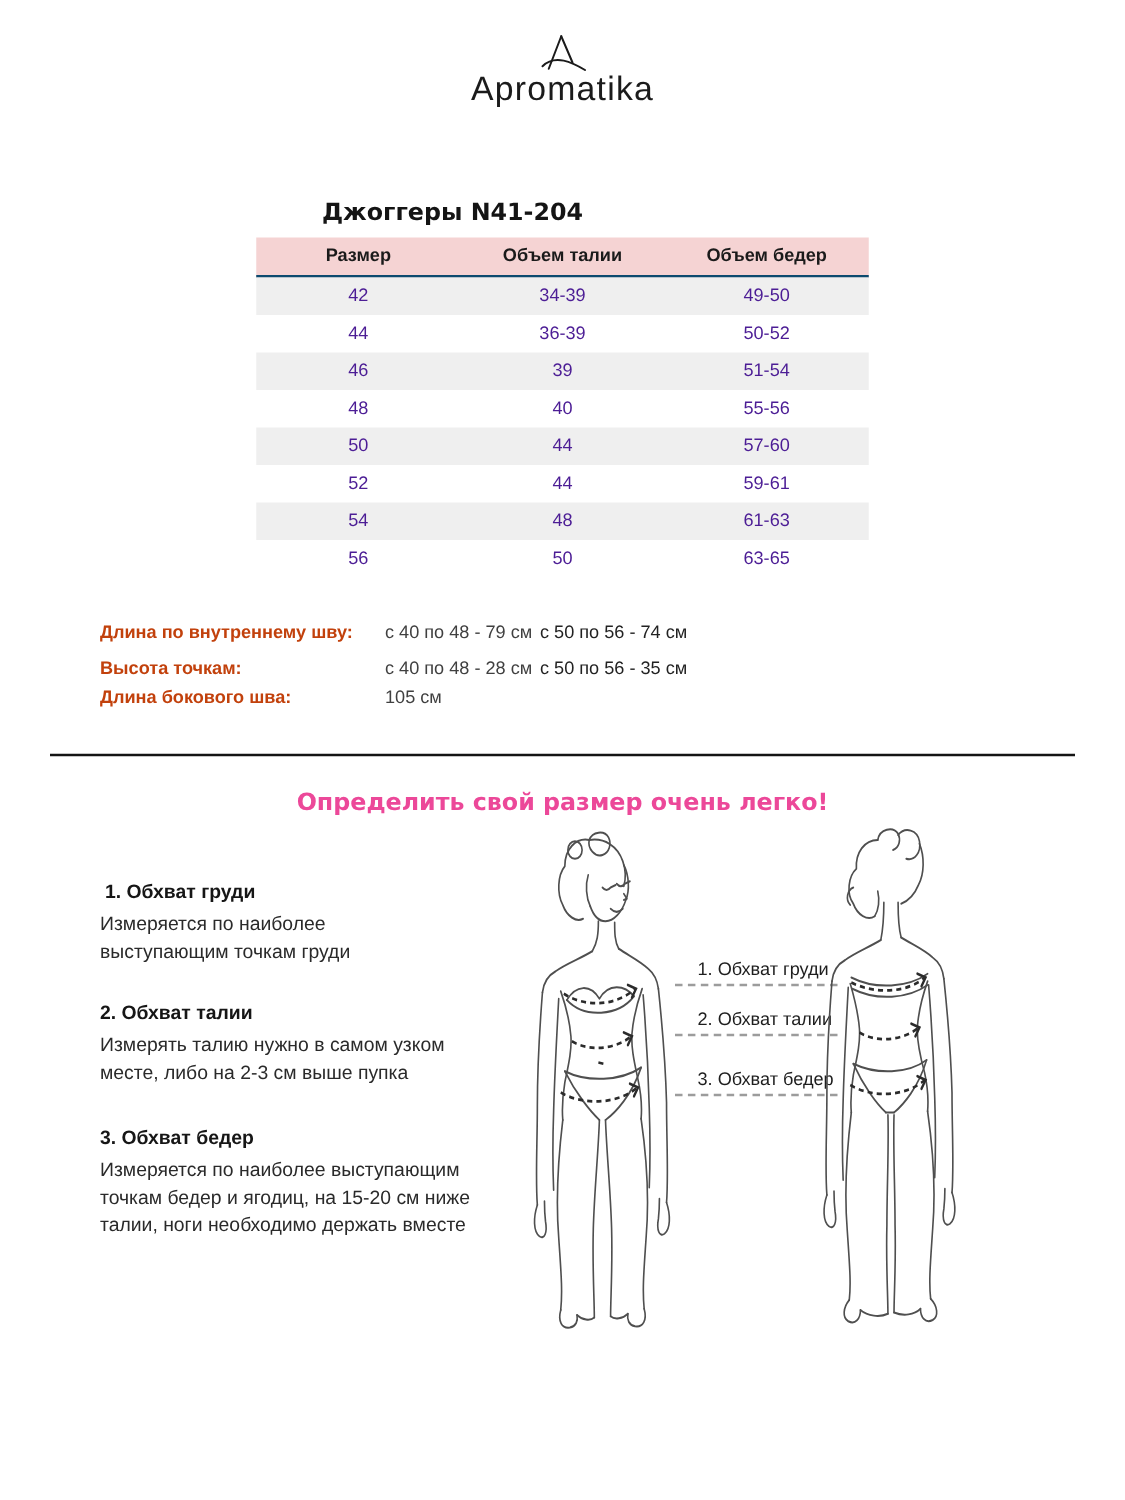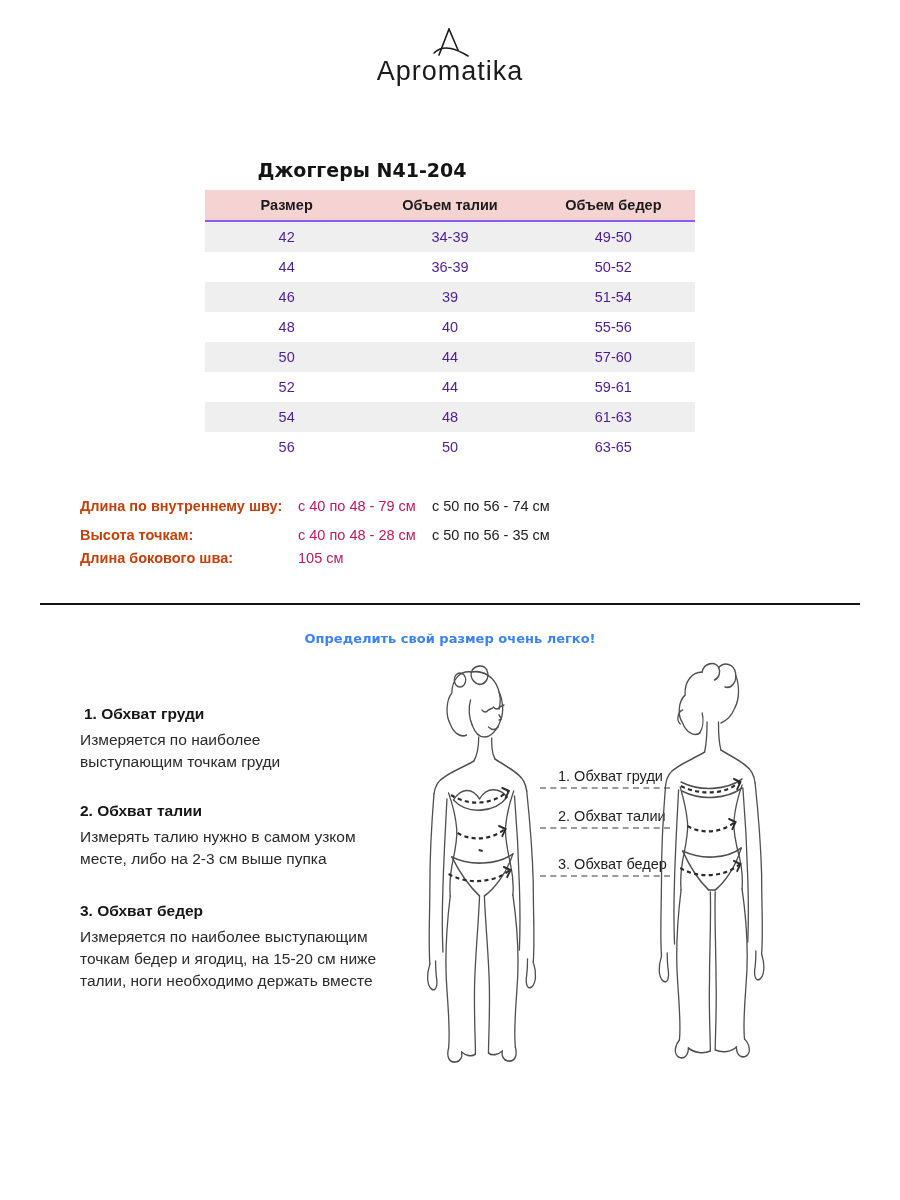--- a/index.html
+++ b/index.html
@@ -14,36 +14,36 @@
     font-size:27px;font-weight:400;letter-spacing:1px;color:#1b1b1b;}
   #page-title{left:0;top:93px;width:900px;text-align:center;
     font-family:"DejaVu Sans","Liberation Sans",sans-serif;
     font-size:36px;font-weight:bold;letter-spacing:.5px;color:#141414;}
   #product-title{left:0;top:159px;width:724px;text-align:center;
     font-family:"DejaVu Sans","Liberation Sans",sans-serif;
     font-size:19px;font-weight:bold;color:#141414;}
   
   #size-table{left:205px;top:190px;width:490px;}
   .t-row{display:flex;height:30px;align-items:center;}
-  .t-row.header{background:#f5d3d3;border-bottom:2px solid #8b5cf6;font-weight:bold;}
+  .t-row.header{background:#f5d3d3;border-bottom:2px solid #0c4a6e;font-weight:bold;}
   .t-row.stripe{background:#efefef;}
   .t-cell{flex:1;text-align:center;font-size:14.5px;color:#4c1d95;}
   .t-row.header .t-cell{font-size:14.5px;color:#1a1a1a;}
   
   #notes{left:80px;top:498px;width:560px;font-size:14.5px;}
   .note-row{position:absolute;left:0;width:560px;height:20px;}
   .note-label{position:absolute;left:0;font-weight:bold;color:#c2410c;}
-  .note-v1{position:absolute;left:218px;color:#be185d;}
+  .note-v1{position:absolute;left:228px;color:#404040;}
   .note-v2{position:absolute;left:352px;color:#222;}
   
   #divider{left:40px;top:603px;width:820px;height:2px;background:#141414;}
   
   #guide-heading{left:0;top:631px;width:900px;text-align:center;
     font-family:"DejaVu Sans","Liberation Sans",sans-serif;
-    font-size:13px;font-weight:bold;color:#3b82f6;}
+    font-size:19px;font-weight:bold;color:#ec4899;}
   .step-title{position:absolute;left:80px;width:340px;font-size:15.5px;font-weight:bold;color:#161616;}
   .step-title.indent{left:84px;}
   .step-text{position:absolute;left:80px;width:345px;font-size:15.5px;line-height:22px;
     color:#2a2a2a;white-space:pre-line;}
   
   .fig-label{position:absolute;left:558px;font-size:14.5px;color:#1e1e1e;}
   .conn{position:absolute;left:540px;width:130px;border-top:2px dashed #9c9c9c;height:0;}
   svg{display:block;}
 </style>
 </head>

